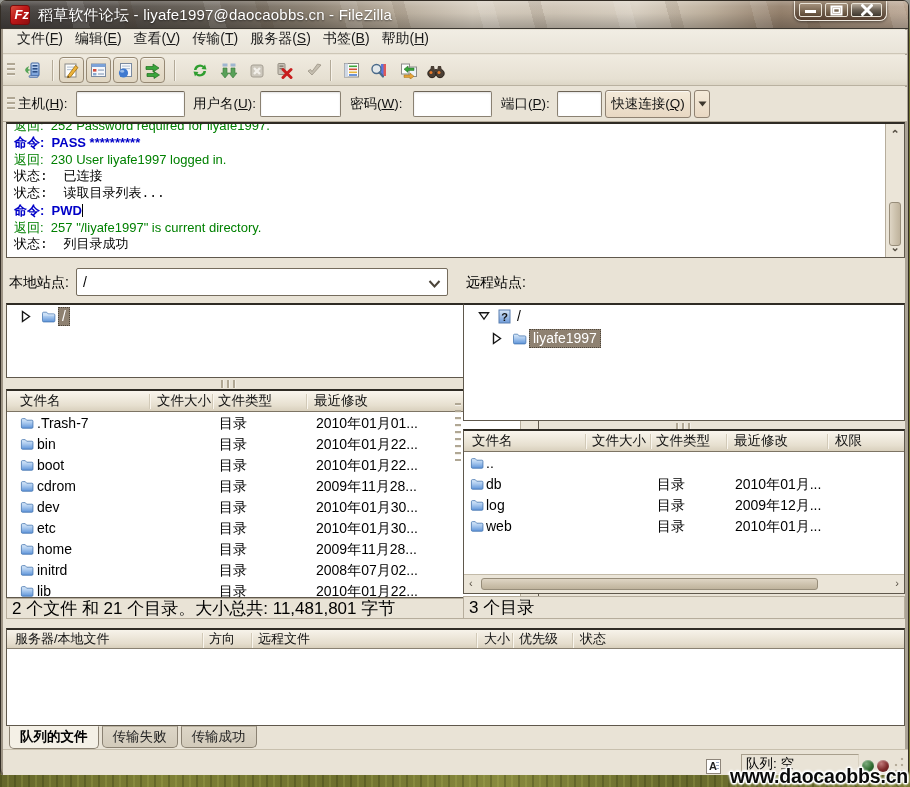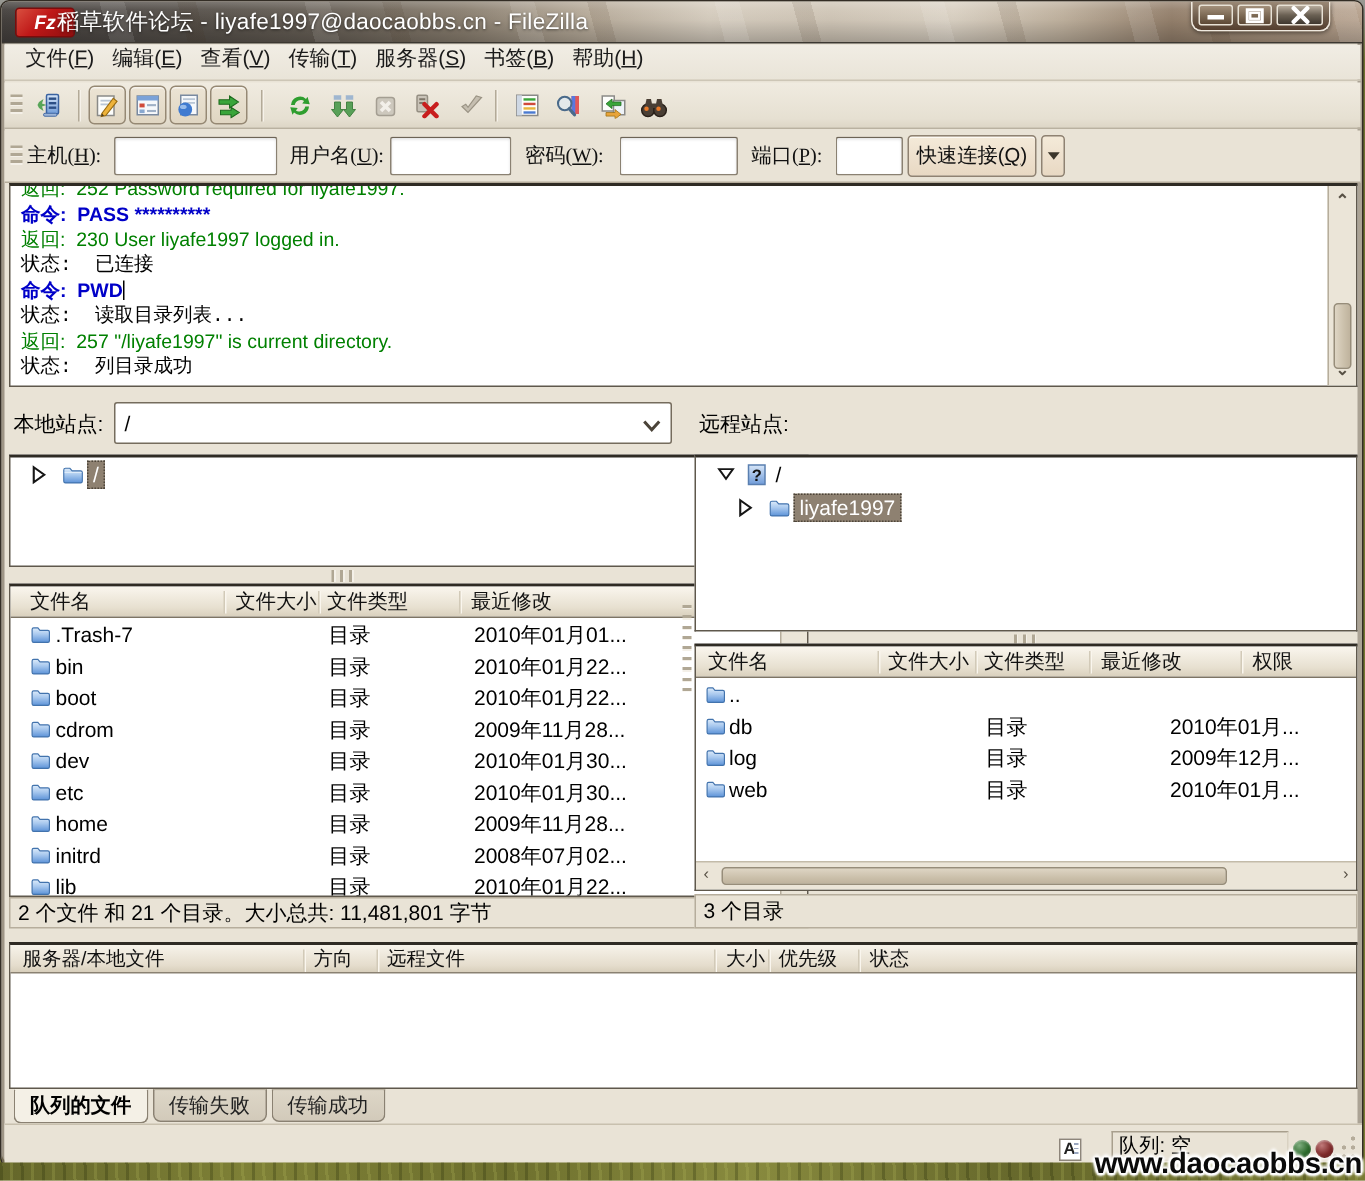--- a/index.html
+++ b/index.html
@@ -30,25 +30,25 @@
   
   #titlebar {
     position:absolute; left:0; top:0; width:100%; height:28px;
     background:
       repeating-linear-gradient(75deg, rgba(255,255,255,0) 0 70px, rgba(255,255,255,.10) 70px 86px, rgba(255,255,255,0) 86px 120px, rgba(60,40,20,.10) 120px 132px),
       linear-gradient(180deg, rgba(255,255,255,.22) 0%, rgba(255,255,255,.05) 20%, rgba(0,0,0,.02) 45%, rgba(0,0,0,.22) 100%),
       linear-gradient(90deg,#45413e 0%,#4f4a46 8%,#59534c 16%,#6b6359 25%,#8a7f70 34%,#b7ab9a 43%,#d6cdbf 52%,#d0c6b7 61%,#dad1c3 70%,#bfb19e 78%,#94806c 86%,#a8937e 93%,#b7a28e 100%);
     border-bottom:1px solid #3c3831;
   }
   #fz-icon {
-    position:absolute; left:9px; top:4px; width:40px; height:20px;
+    position:absolute; left:9px; top:4px; width:20px; height:20px;
     background:linear-gradient(135deg,#d94f3f 0%,#bf1818 45%,#8e0f0f 100%);
     border:1px solid #7a0c0c; border-radius:3px;
     color:#fff; font-weight:bold; font-style:italic; font-size:13px;
-    text-align:center; line-height:18px;
+    text-align:right; line-height:18px;
   }
   #window-title {
     position:absolute; left:37px; top:0; height:28px; line-height:27px;
     color:#ffffff; font-size:15px; letter-spacing:.2px;
     text-shadow:0 1px 2px rgba(0,0,0,.55);
     white-space:nowrap;
   }
   #caption-buttons {
     position:absolute; right:21px; top:0; height:20px;
     display:flex; gap:3px; align-items:flex-start;
@@ -98,21 +98,21 @@
   .tb-btn svg { display:block; }
 
   
   #quickconnect {
     position:absolute; left:2px; top:86px; width:904px; height:35px;
     background:#e9e3d6;
     border-bottom:1px solid #b4ab9a;
     font-size:13.5px; color:#111;
   }
   #quickconnect .grip { left:4px; top:10px; }
-  .qc-label { position:absolute; top:0; height:18px; line-height:34px; white-space:nowrap;font-family:Liberation Serif, serif; }
+  .qc-label { position:absolute; top:0; height:18px; line-height:34px; white-space:nowrap; }
   .qc-input {
     position:absolute; top:4px; height:26px;
     background:#fff; border:1px solid #8a8172;
     border-top-color:#6d6456; border-radius:2px;
     box-shadow:inset 0 1px 2px rgba(0,0,0,.12);
     font:13px "Liberation Sans",sans-serif; padding:0 4px;
   }
   #qc-connect-btn {
     position:absolute; left:602px; top:3px; width:86px; height:28px;
     background:linear-gradient(180deg,#f4ead9 0%,#e8d8c3 100%);
@@ -217,21 +217,21 @@
   .file-row { position:relative; height:21px; font-size:14px; color:#000; }
   .file-row .f-icon { position:absolute; left:13px; top:3px; }
   .file-row .f-name { position:absolute; left:30px; top:0; line-height:20px; white-space:nowrap; }
   .file-row .f-type { position:absolute; top:0; line-height:20px; }
   .file-row .f-date { position:absolute; top:0; line-height:20px; white-space:nowrap; }
   #local-pane .f-type { left:212px; }
   #local-pane .f-date { left:309px; }
   #remote-pane .f-name { left:22px; }
   #remote-pane .f-icon { left:6px; }
   #remote-pane .f-type { left:193px; }
-  #remote-pane .f-date { left:271px;margin-left:45px; }
+  #remote-pane .f-date { left:271px; }
 
   #local-list-sb { right:0; top:21px; width:18px; height:187px; border-left:1px solid #b6ad9c; }
   #local-list-sb .sb-thumb-v { top:21px; height:47px; }
 
   .sb-h {
     position:absolute; left:0; bottom:0; width:100%; height:19px;
     background:#ebe5d8; border-top:1px solid #c3bba9;
     font-size:11px; color:#575044;
   }
   .sb-h .left-ch { position:absolute; left:5px; top:2px; }
@@ -239,21 +239,21 @@
   .sb-thumb-h {
     position:absolute; top:3px; height:12px;
     background:linear-gradient(180deg,#ded5c4 0%,#cbc0ab 60%,#bfb39d 100%);
     border:1px solid #978d7a; border-radius:3px;
   }
   #remote-h-sb .sb-thumb-h { left:17px; width:337px; }
 
   .pane-status {
     position:absolute; left:0; top:340px; width:100%; height:21px;
     background:#e9e3d6; border:1px solid #b6ad9c;
-    font-size:14px; color:#000; line-height:19px; padding-left:5px;
+    font-size:17px; color:#000; line-height:19px; padding-left:5px;
     white-space:nowrap; overflow:hidden;
   }
 
   
   #queue-box {
     position:absolute; left:5px; top:627px; width:899px; height:98px;
     background:#fff; border:1px solid #5f584c; border-top:2px solid #2f2b24;
   }
   #queue-header {
     position:absolute; left:0; top:0; width:100%; height:19px;
@@ -523,22 +523,22 @@
     </div>
   </div>
 
   <div id="log">
     <div id="log-lines">
 
     <div class="log-line response">返回:  252 Password required for liyafe1997.</div>
         <div class="log-line command">命令:  PASS **********</div>
         <div class="log-line response">返回:  230 User liyafe1997 logged in.</div>
         <div class="log-line status">状态:  已连接</div>
+        <div class="log-line status">状态:  读取目录列表...</div>
         <div class="log-line command cursor">命令:  PWD</div>
-        <div class="log-line status">状态:  读取目录列表...</div>
         <div class="log-line response">返回:  257 "/liyafe1997" is current directory.</div>
         <div class="log-line status">状态:  列目录成功</div>
       </div>
     <div class="sb-v" id="log-sb">
       <div class="sb-chevron" style="top:3px">⌃</div>
       <div class="sb-thumb-v"></div>
       <div class="sb-chevron" style="bottom:3px">⌄</div>
     </div>
   </div>
 

